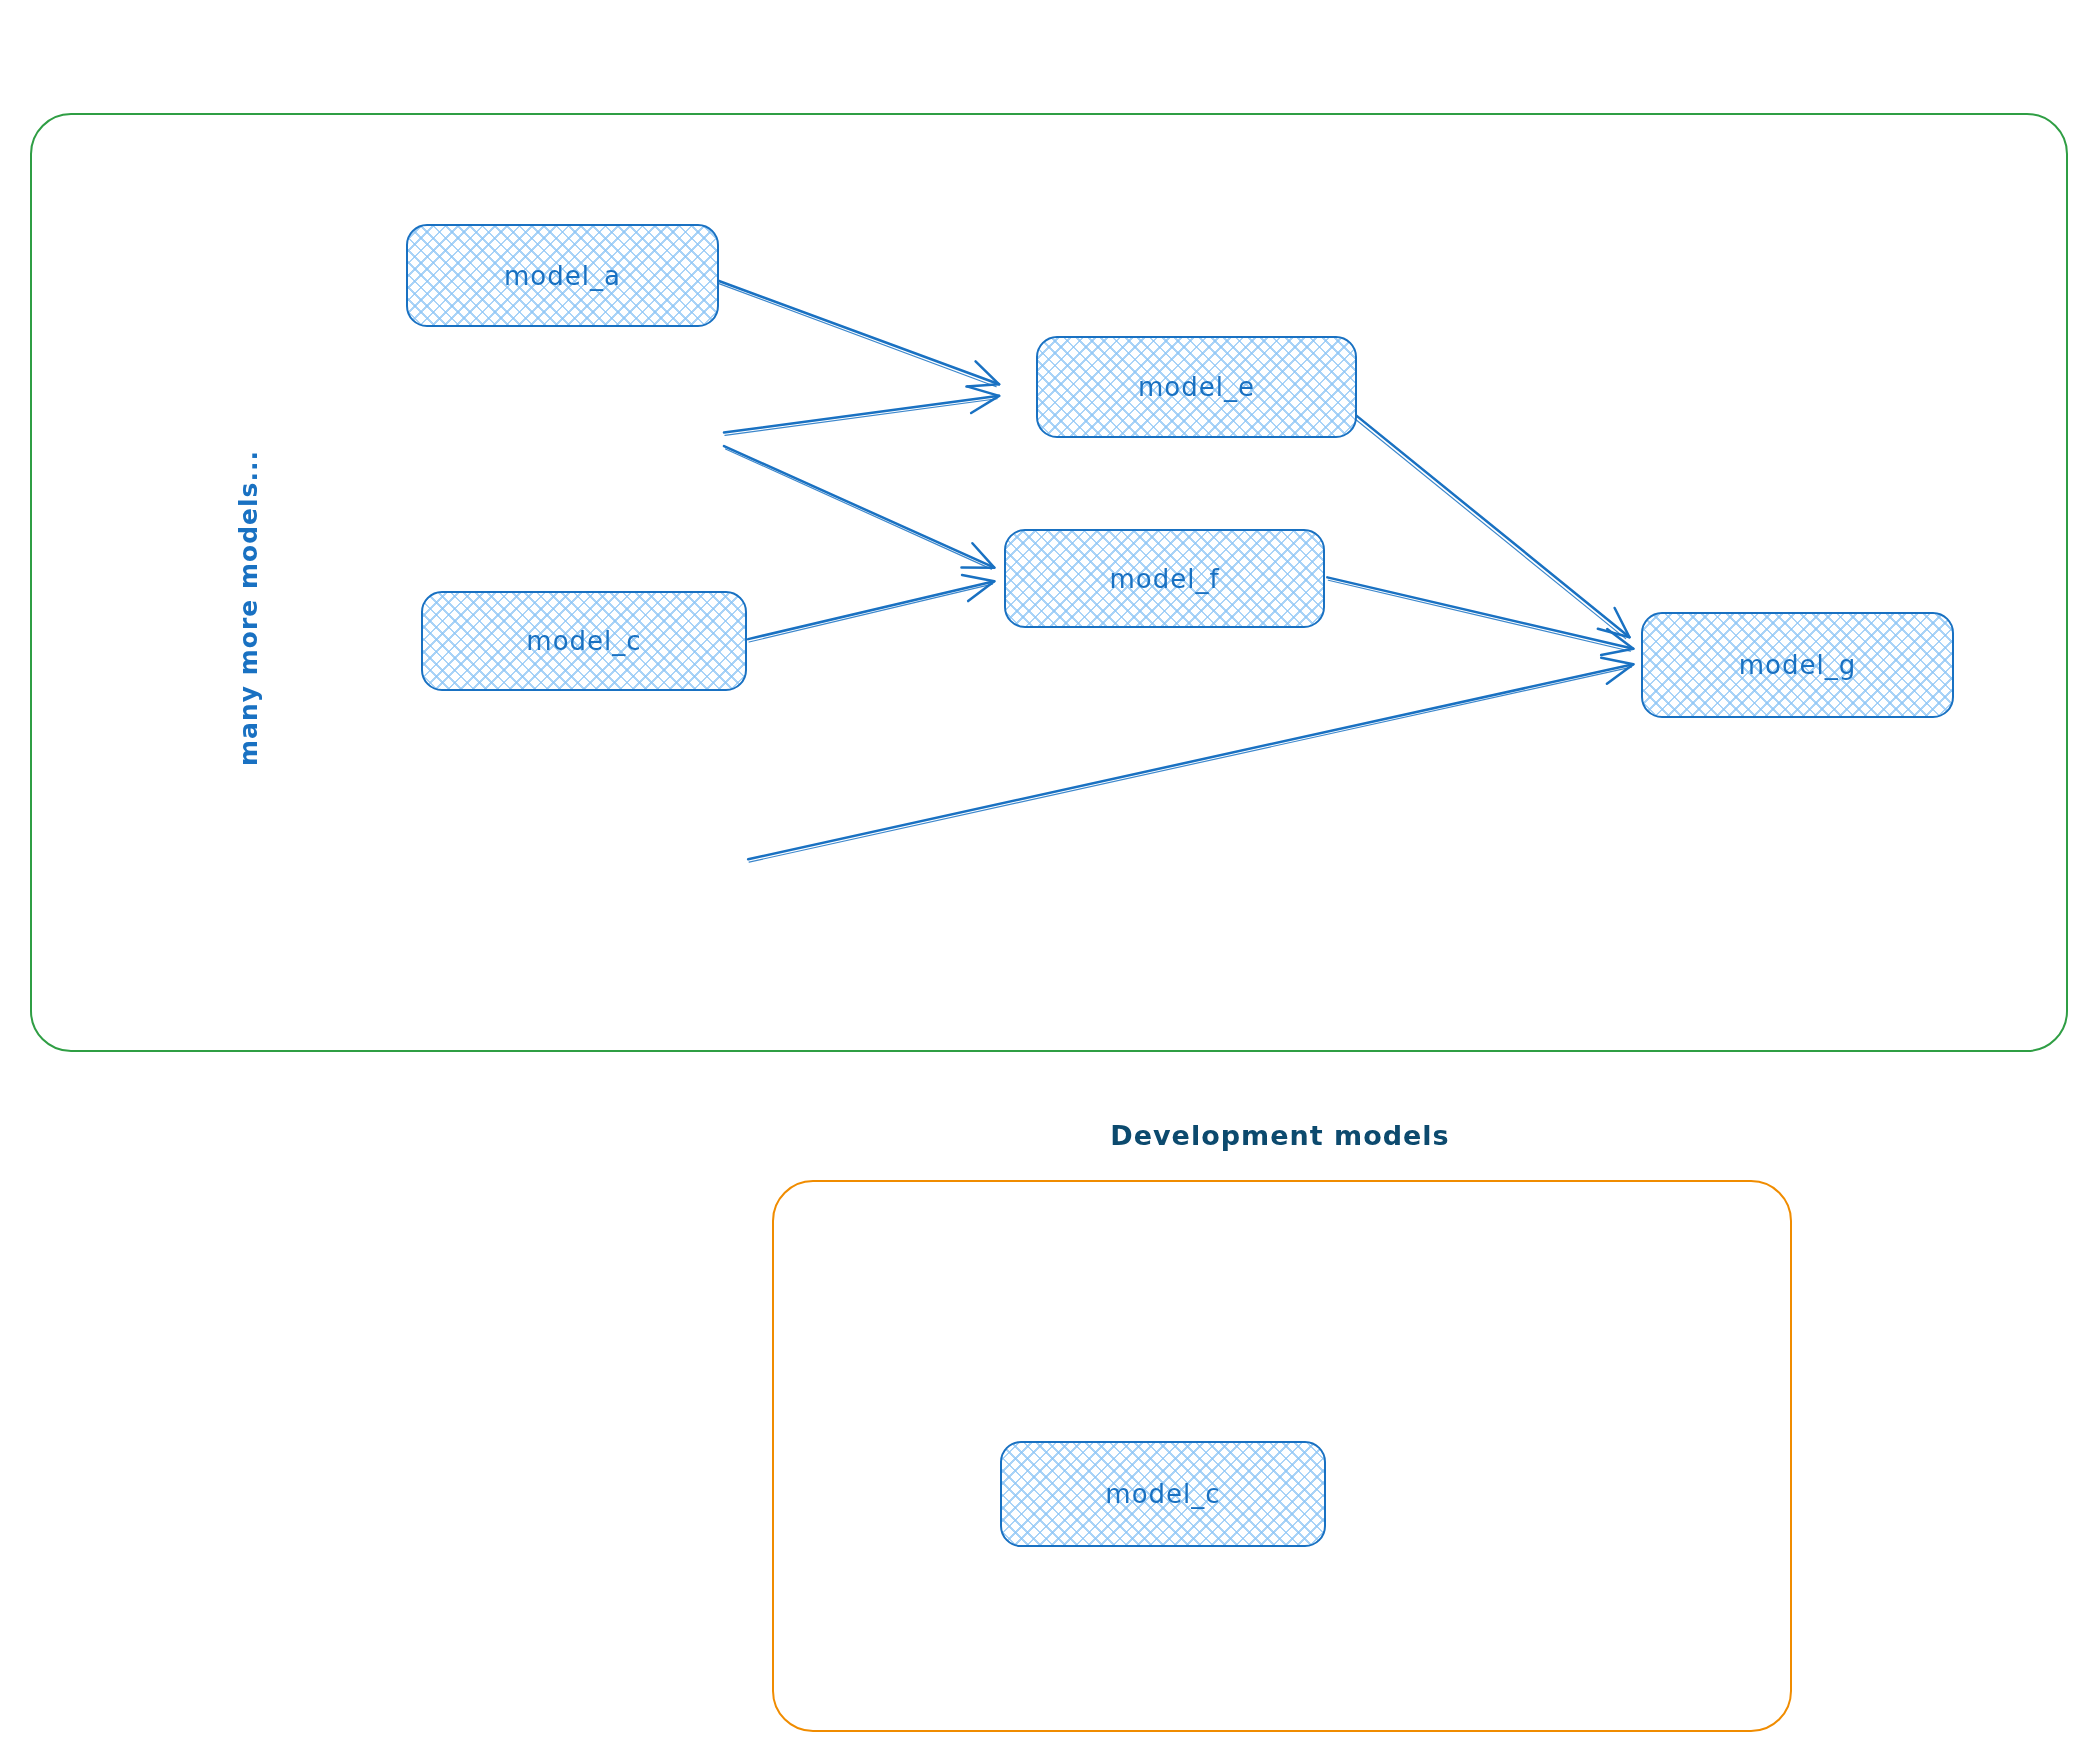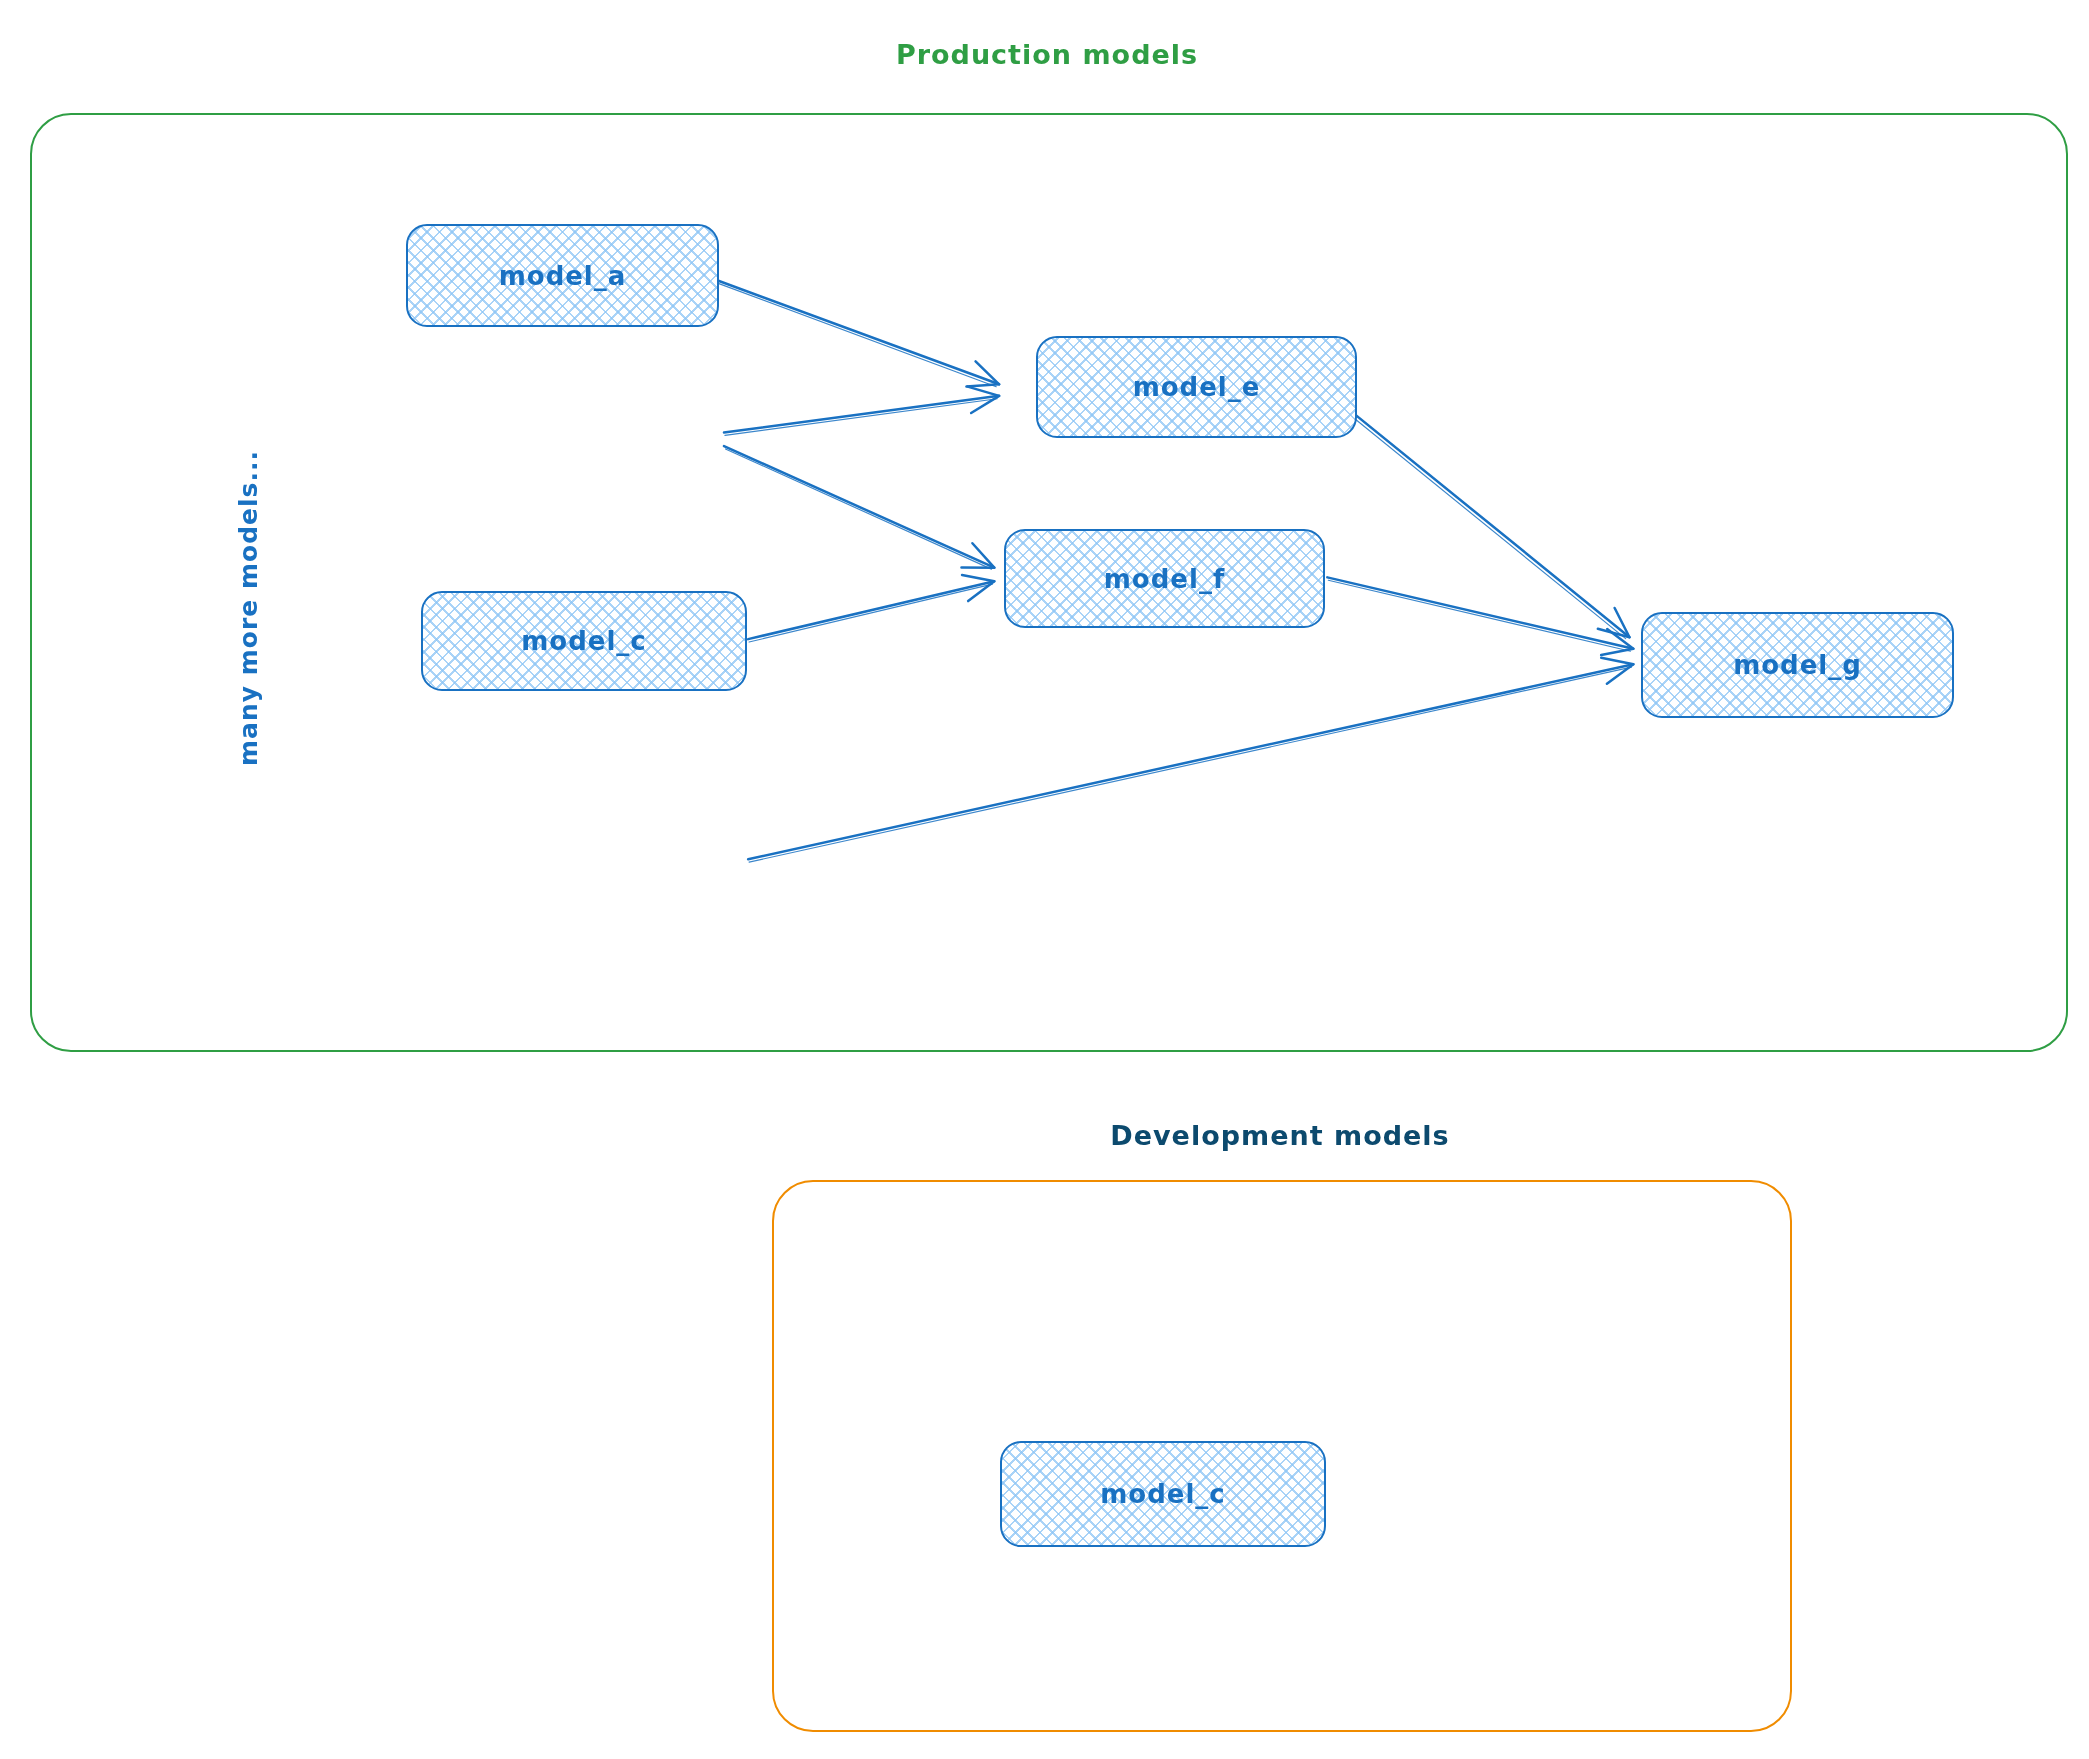--- a/index.html
+++ b/index.html
@@ -44,40 +44,39 @@
   }
   .node{
     position:absolute;
     border:2.4px solid #1971c2;
     border-radius:21px;
     display:flex;
     align-items:center;
     justify-content:center;
     color:#1971c2;
     font-size:26px;
-    font-weight:700;
+    font-weight:400;
     letter-spacing:1px;
     background-color:#ffffff;
     background-image:
       repeating-linear-gradient(45deg,  rgba(141,197,245,0.75) 0 1.9px, transparent 1.9px 8.7px),
       repeating-linear-gradient(-45deg, rgba(141,197,245,0.75) 0 1.9px, transparent 1.9px 8.7px);
   }
   .node-label{ position:relative; }
   #edges{
     position:absolute; left:0; top:0;
     width:2089px; height:1759px;
     pointer-events:none;
   }
 </style>
 </head>
 <body>
 
 <div id="canvas">
 
-  <div class="group-title title-production">Production models</div>
 
   <div class="group-title title-development">Development models</div>
 
   <div class="group-box box-production"></div>
 
   <div class="group-box box-development"></div>
 
   <div class="side-note">many more models...</div>
 
   <svg id="edges" viewBox="0 0 2164 1822" xmlns="http://www.w3.org/2000/svg">

